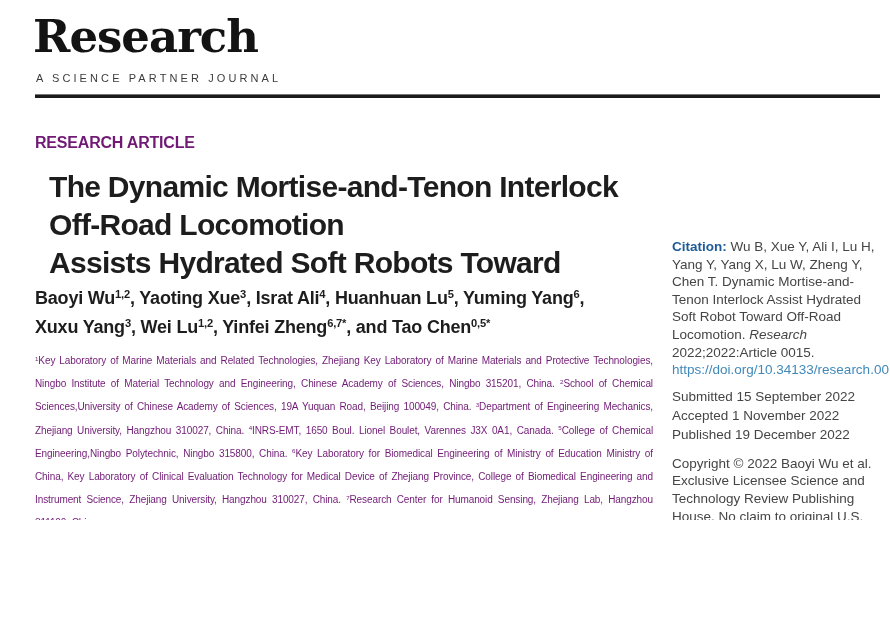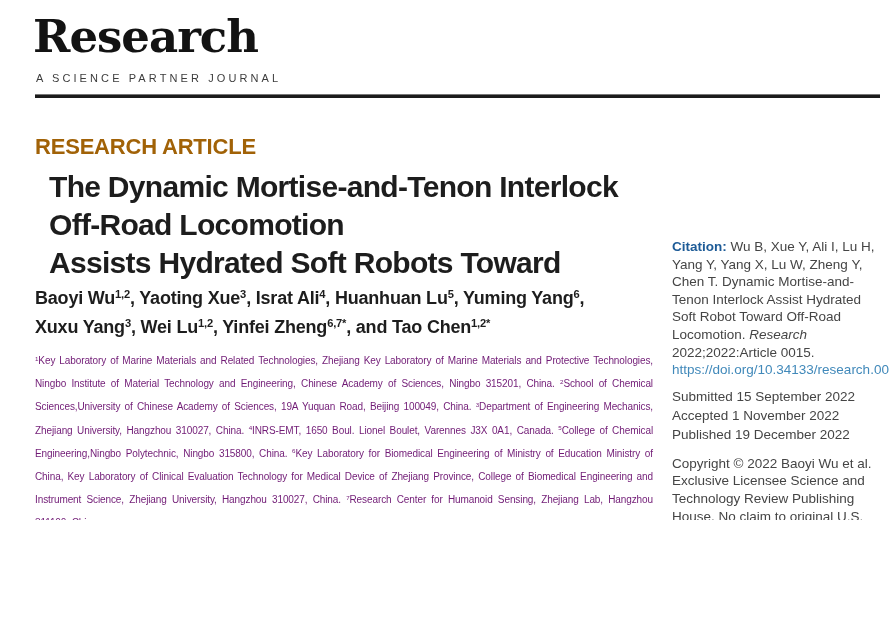--- a/index.html
+++ b/index.html
@@ -15,21 +15,21 @@
   .brand-tagline{
     position:absolute;left:36px;top:72px;
     font-size:11px;letter-spacing:3.1px;color:#3c3c3c;
   }
   .rule{
     position:absolute;left:35px;top:94px;width:845px;height:3px;
     background:#1b1b1b;border-top:1px solid #777;
   }
   .kicker{
     position:absolute;left:35px;top:134px;
-    font-size:22px;font-weight:700;letter-spacing:-0.2px;color:#a16207;
+    font-size:16px;font-weight:700;letter-spacing:-0.2px;color:#701a75;
   }
   .title{
     position:absolute;left:49px;top:168px;width:640px;margin:0;
     font-size:30px;line-height:38px;font-weight:700;color:#1d1d1d;letter-spacing:-0.7px;
   }
   .title div{white-space:nowrap;}
   .authors{
     position:absolute;left:35px;top:284px;width:640px;
     font-size:18px;line-height:29px;font-weight:700;color:#1d1d1d;letter-spacing:-0.2px;
   }
@@ -63,21 +63,21 @@
   <div class="rule"></div>
 
   <div class="kicker">RESEARCH ARTICLE</div>
 
   <h1 class="title">
     <div>The Dynamic Mortise-and-Tenon Interlock</div>
     <div>Off-Road Locomotion</div>
     <div>Assists Hydrated Soft Robots Toward</div>
   </h1>
 
-  <div class="authors"><span>Baoyi Wu</span><sup>1,2</sup>, <span>Yaoting Xue</span><sup>3</sup>, <span>Israt Ali</span><sup>4</sup>, <span>Huanhuan Lu</span><sup>5</sup>, <span>Yuming Yang</span><sup>6</sup>,<br><span>Xuxu Yang</span><sup>3</sup>, <span>Wei Lu</span><sup>1,2</sup>, <span>Yinfei Zheng</span><sup>6,7*</sup>, and <span>Tao Chen</span><sup>1,2*</sup></div>
+  <div class="authors"><span>Baoyi Wu</span><sup>1,2</sup>, <span>Yaoting Xue</span><sup>3</sup>, <span>Israt Ali</span><sup>4</sup>, <span>Huanhuan Lu</span><sup>5</sup>, <span>Yuming Yang</span><sup>6</sup>,<br><span>Xuxu Yang</span><sup>3</sup>, <span>Wei Lu</span><sup>1,2</sup>, <span>Yinfei Zheng</span><sup>6,7*</sup>, and <span>Tao Chen</span><sup>0,5*</sup></div>
 
   <p class="affiliations"><sup>1</sup>Key Laboratory of Marine Materials and Related Technologies, Zhejiang Key Laboratory of Marine Materials and Protective Technologies, Ningbo Institute of Material Technology and Engineering, Chinese Academy of Sciences, Ningbo 315201, China. <sup>2</sup>School of Chemical Sciences,University of Chinese Academy of Sciences, 19A Yuquan Road, Beijing 100049, China. <sup>3</sup>Department of Engineering Mechanics, Zhejiang University, Hangzhou 310027, China. <sup>4</sup>INRS-EMT, 1650 Boul. Lionel Boulet, Varennes J3X 0A1, Canada. <sup>5</sup>College of Chemical Engineering,Ningbo Polytechnic, Ningbo 315800, China. <sup>6</sup>Key Laboratory for Biomedical Engineering of Ministry of Education Ministry of China, Key Laboratory of Clinical Evaluation Technology for Medical Device of Zhejiang Province, College of Biomedical Engineering and Instrument Science, Zhejiang University, Hangzhou 310027, China. <sup>7</sup>Research Center for Humanoid Sensing, Zhejiang Lab, Hangzhou 311100, China.</p>
 
   <p class="correspondence">*Address correspondence to: <a class="link">zyfnjupt@zju.edu.cn</a> (Y.Z.); <a class="link">tao.chen@nimte.ac.cn</a> (T.C.)</p>
 
   <aside class="sidebar">
     <p class="sb-block citation"><span class="citation-label">Citation:</span> Wu B, Xue Y, Ali I, Lu H, Yang Y, Yang X, Lu W, Zheng Y, Chen T. Dynamic Mortise-and-Tenon Interlock Assist Hydrated Soft Robot Toward Off-Road Locomotion. <span class="journal-italic">Research</span> 2022;2022:Article 0015. <a class="link">https://doi.org/10.34133/research.0015</a></p>
     <div class="sb-block dates">
       <div>Submitted 15 September 2022</div>
       <div>Accepted 1 November 2022</div>

